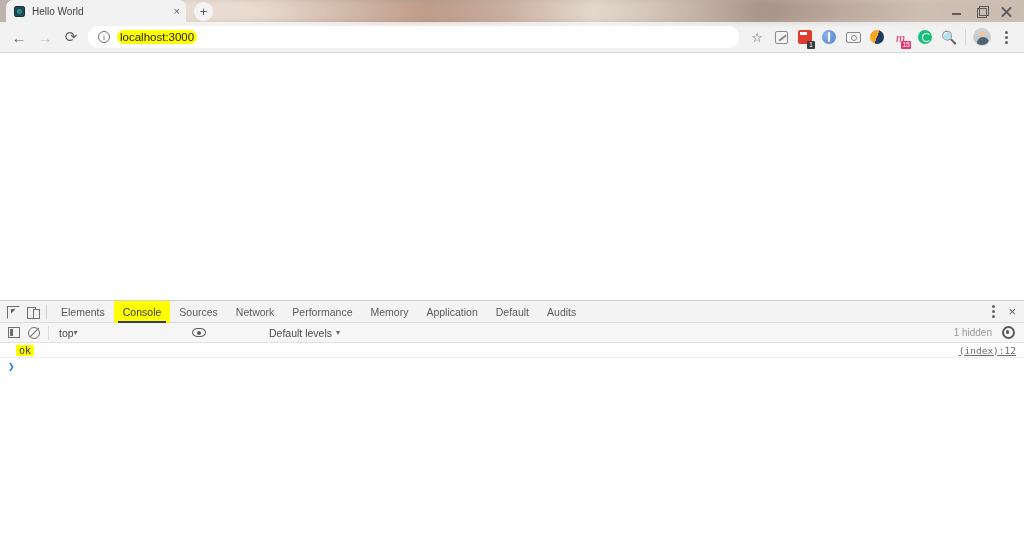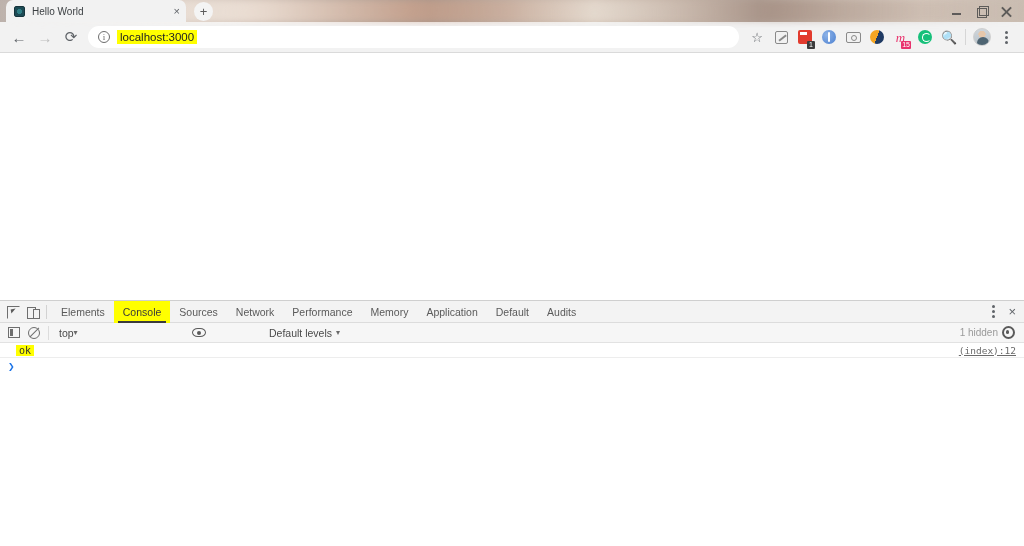--- a/index.html
+++ b/index.html
@@ -76,21 +76,21 @@
   .omnibox {
     flex: 1 1 auto; height: 22px; background: #ffffff; border-radius: 11px;
     margin: 0 6px 0 4px; display: flex; align-items: center; padding: 0 10px; gap: 7px;
     position: relative; overflow: hidden;
   }
   .info-icon {
     width: 12px; height: 12px; border-radius: 50%; border: 1.2px solid #6d6d6d;
     display:flex; align-items:center; justify-content:center; flex: 0 0 12px;
     font-size: 9px; color: #6d6d6d; font-family: "Liberation Serif", serif; line-height: 1;
   }
-  .url-hl { background: #ffff00; padding: 1px 3px; font-size: 11.5px; color: #202124; }
+  .url-hl { background: #ffff00; padding: 1px 3px; font-size: 11.5px; color: #202124; border-radius: 7px; }
   .tb-icons { display: flex; align-items: center; gap: 0; flex: 0 0 auto; }
   .tb-icon {
     width: 24px; height: 26px; display:flex; align-items:center; justify-content:center;
     cursor: pointer; position: relative; color:#5f6368; font-size: 13px;
   }
   .ico-star { font-size: 13px; color:#5f6368; }
   .ico-pen { width:13px;height:13px;border:1.3px solid #8a8a8a;border-radius:2px;position:relative; }
   .ico-pen:after{content:"";position:absolute;left:2px;top:5px;width:9px;height:1.6px;background:#8a8a8a;transform:rotate(-38deg);}
   .ico-red { width:14px;height:14px;background:#e23b2e;border-radius:2px;position:relative; }
   .ico-red:before{content:"";position:absolute;left:2px;top:2px;width:7px;height:3px;background:#fff;}
@@ -161,21 +161,21 @@
     padding:5px 6px; cursor:pointer; position:relative; justify-content:flex-start;
   }
   .caret { font-size:8px; color:#6a6a6a; }
   .vsep { width:1px; height:14px; background:#dcdcdc; margin:0 4px; }
   .filter-input {
     width:240px; height:16px; border:1px solid transparent; background:#fff;
     font-size:10.5px; color:#9a9a9a; display:flex; align-items:center; padding:0 6px;
     border-radius:2px; cursor:text; border-left:1px solid #e0e0e0;
   }
   .levels { font-size:10.5px; color:#4a4a4a; margin-left:60px; display:flex; align-items:center; gap:4px; cursor:pointer; }
-  .dt-toolbar-right { margin-left:auto; display:flex; align-items:center; padding-right:6px; }
+  .dt-toolbar-right { margin-left:auto; display:flex; align-items:center; gap:6px; padding-right:6px; }
   .hidden-count { font-size:10px; color:#9a9a9a; }
   .ico-gear { width:13px;height:13px;border-radius:50%;border:2.5px solid #5a5a5a;position:relative;box-sizing:border-box; }
   .ico-gear:after{content:"";position:absolute;left:2.4px;top:2.4px;width:3.2px;height:3.2px;border-radius:50%;background:#5a5a5a;}
 
   .console-body { flex:1 1 auto; background:#ffffff; overflow:hidden; }
   .console-row {
     min-height:15px; border-bottom:1px solid #ededed; display:flex; align-items:center;
     padding: 1px 8px 1px 16px; font-family:"DejaVu Sans Mono", monospace; font-size:10px; color:#303030;
   }
   .msg-hl { background:#ffff00; padding:0 3px; }

